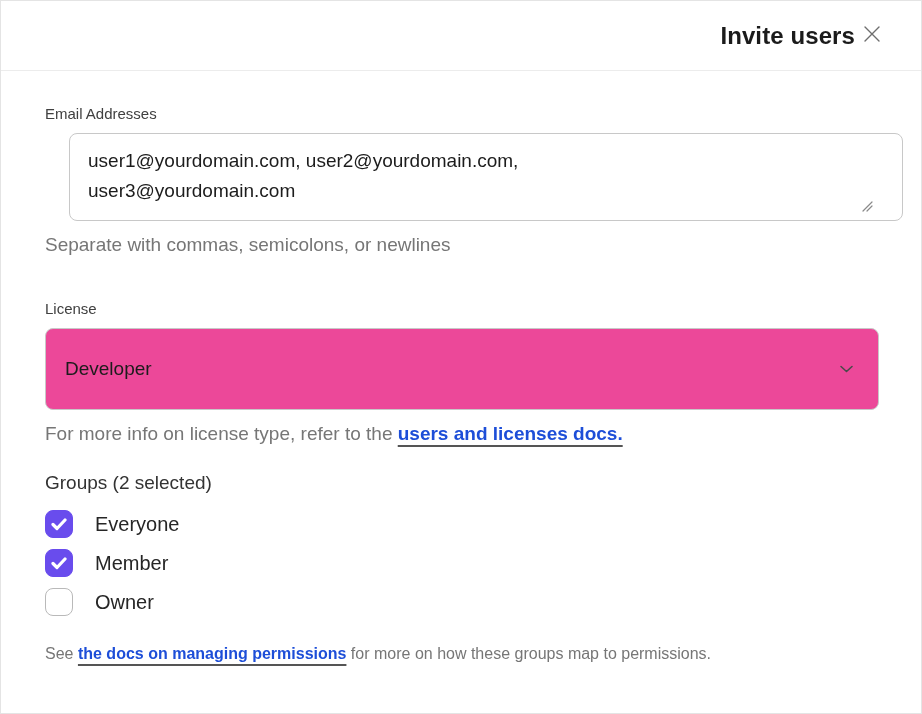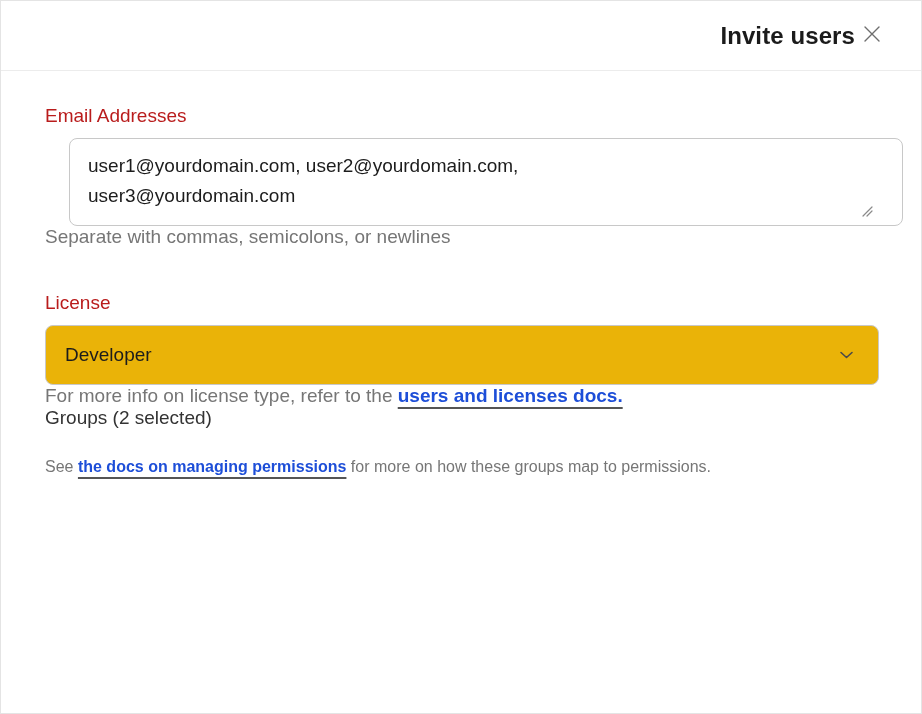--- a/index.html
+++ b/index.html
@@ -24,58 +24,59 @@
   .modal-title {
     font-size: 24px; font-weight: 700; color: #1b1b1b; letter-spacing: .1px;
   }
   .close-btn {
     background: none; border: none; cursor: pointer;
     width: 34px; height: 34px; display: flex; align-items: center; justify-content: center;
   }
   .modal-body { padding: 34px 44px 0 44px; }
 
   .field-label {
-    font-size: 19px; font-weight: 500; color: #b91c1c;
+    font-size: 15px; font-weight: 500; color: #404040;
     margin-bottom: 11px;
   }
   .email-textarea-wrap { position: relative; padding-left: 24px; }
   .email-textarea {
     width: 834px; height: 88px;
     border: 1px solid #c8c8c8; border-radius: 8px;
     padding: 12px 18px;
     font-family: "Liberation Sans", "DejaVu Sans", sans-serif;
     font-size: 19px; line-height: 30px; color: #1c1c1c;
     resize: none; outline: none; display: block;
     background: #fff;
   }
   .resize-grip {
     position: absolute; right: 4px; bottom: 5px; pointer-events: none;
   }
   .hint {
-    font-size: 19px; color: #767676; 
+    font-size: 19px; color: #767676; margin-top: 13px;
   }
   .hint .doc-link, .footnote .doc-link {
     color: #1d4ed8; font-weight: 600; text-decoration: underline;
     text-underline-offset: 5px; text-decoration-thickness: 1.5px;
     text-decoration-color: #555; cursor: pointer;
   }
   .section-gap { margin-top: 44px; }
 
   .select-box {
-    width: 834px; height: 60px;
+    width: 834px; height: 82px;
     border: 1px solid #c8c8c8; border-radius: 8px;
-    background: #eab308;
+    background: #ec4899;
     display: flex; align-items: center; justify-content: space-between;
     padding: 0 24px 0 19px;
     cursor: pointer;
   }
   .select-value { font-size: 19px; color: #1c1c1c; }
 
   .groups-label {
     font-size: 19px; font-weight: 500; color: #333;
+    margin-top: 27px;
   }
   .group-rows { margin-top: 16px; }
   .group-row {
     display: flex; align-items: center;
     height: 28px; margin-bottom: 11px;
   }
   .checkbox {
     width: 28px; height: 28px; border-radius: 8px;
     border: 1.5px solid #b9b9b9; background: #fff;
     display: inline-flex; align-items: center; justify-content: center;
@@ -128,17 +129,41 @@
       <span class="select-value">Developer</span>
       <span>
         <svg width="15" height="10" viewBox="0 0 15 10" fill="none">
           <path d="M2 2.5 L7.5 7.5 L13 2.5" stroke="#4a4a4a" stroke-width="1.6" stroke-linecap="round" stroke-linejoin="round"></path>
         </svg>
       </span>
     </div>
     <div class="hint"><span>For more info on license type, refer to the </span><a class="doc-link">users and licenses docs.</a></div>
 
     <div class="groups-label">Groups (2 selected)</div>
+    <div class="group-rows">
+      <div class="group-row">
+        <span class="checkbox checked">
+          <svg width="16" height="13" viewBox="0 0 16 13" fill="none">
+            <path d="M2 6.5 L6 10.5 L14 2" stroke="#ffffff" stroke-width="3.2" stroke-linecap="round" stroke-linejoin="round"></path>
+          </svg>
+        </span>
+        <span class="checkbox-label">Everyone</span>
+      </div>
+      <div class="group-row">
+        <span class="checkbox checked">
+          <svg width="16" height="13" viewBox="0 0 16 13" fill="none">
+            <path d="M2 6.5 L6 10.5 L14 2" stroke="#ffffff" stroke-width="3.2" stroke-linecap="round" stroke-linejoin="round"></path>
+          </svg>
+        </span>
+        <span class="checkbox-label">Member</span>
+      </div>
+      <div class="group-row">
+        <span class="checkbox">
+          
+        </span>
+        <span class="checkbox-label">Owner</span>
+      </div>
+    </div>
 
     <div class="footnote"><span>See </span><a class="doc-link">the docs on managing permissions</a><span> for more on how these groups map to permissions.</span></div>
 
   </div>
 </div>
 
 </body></html>

